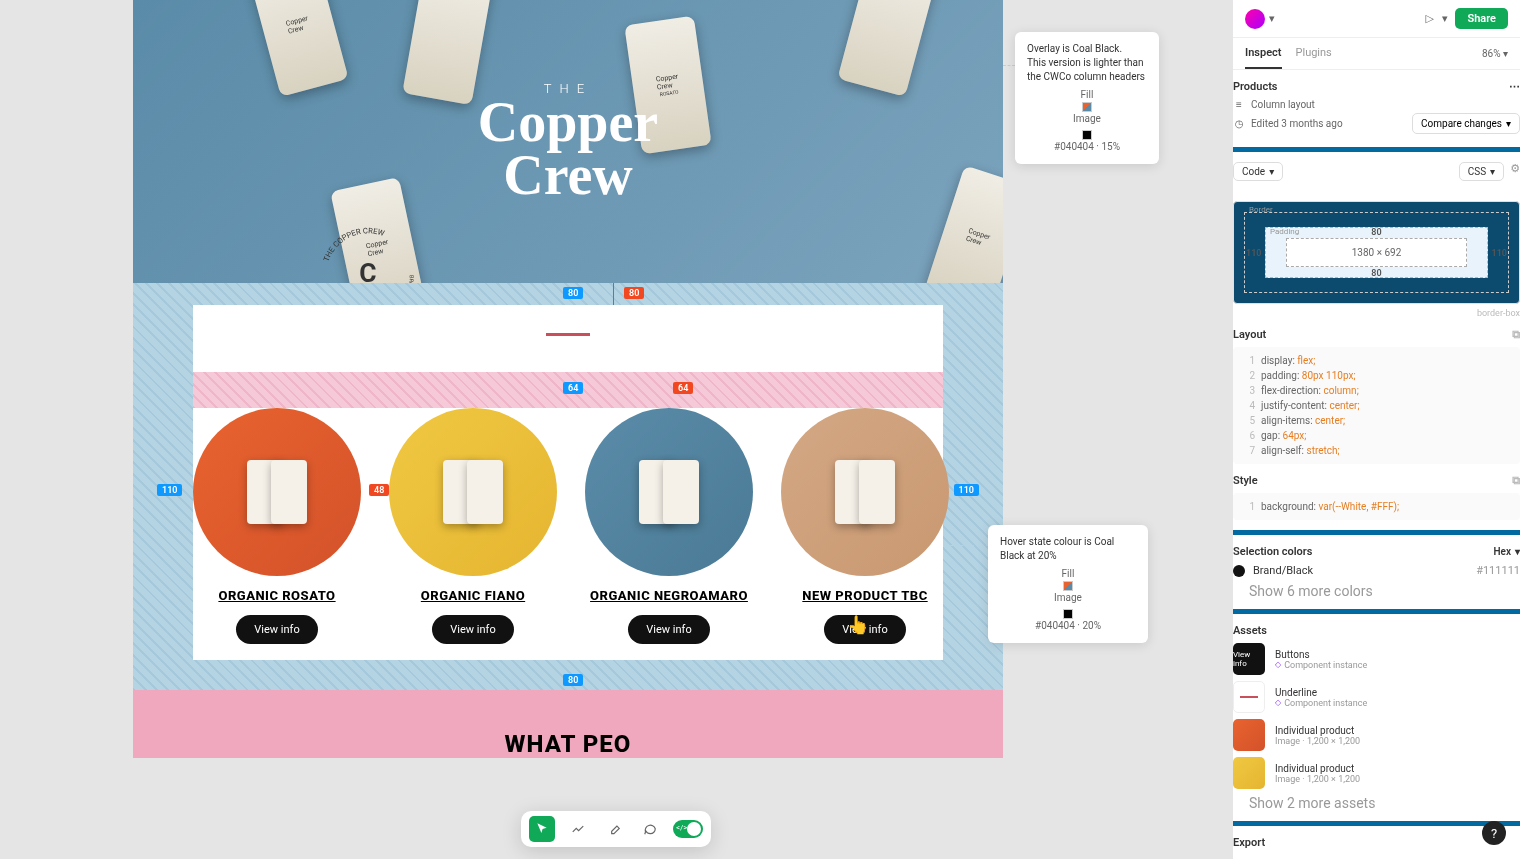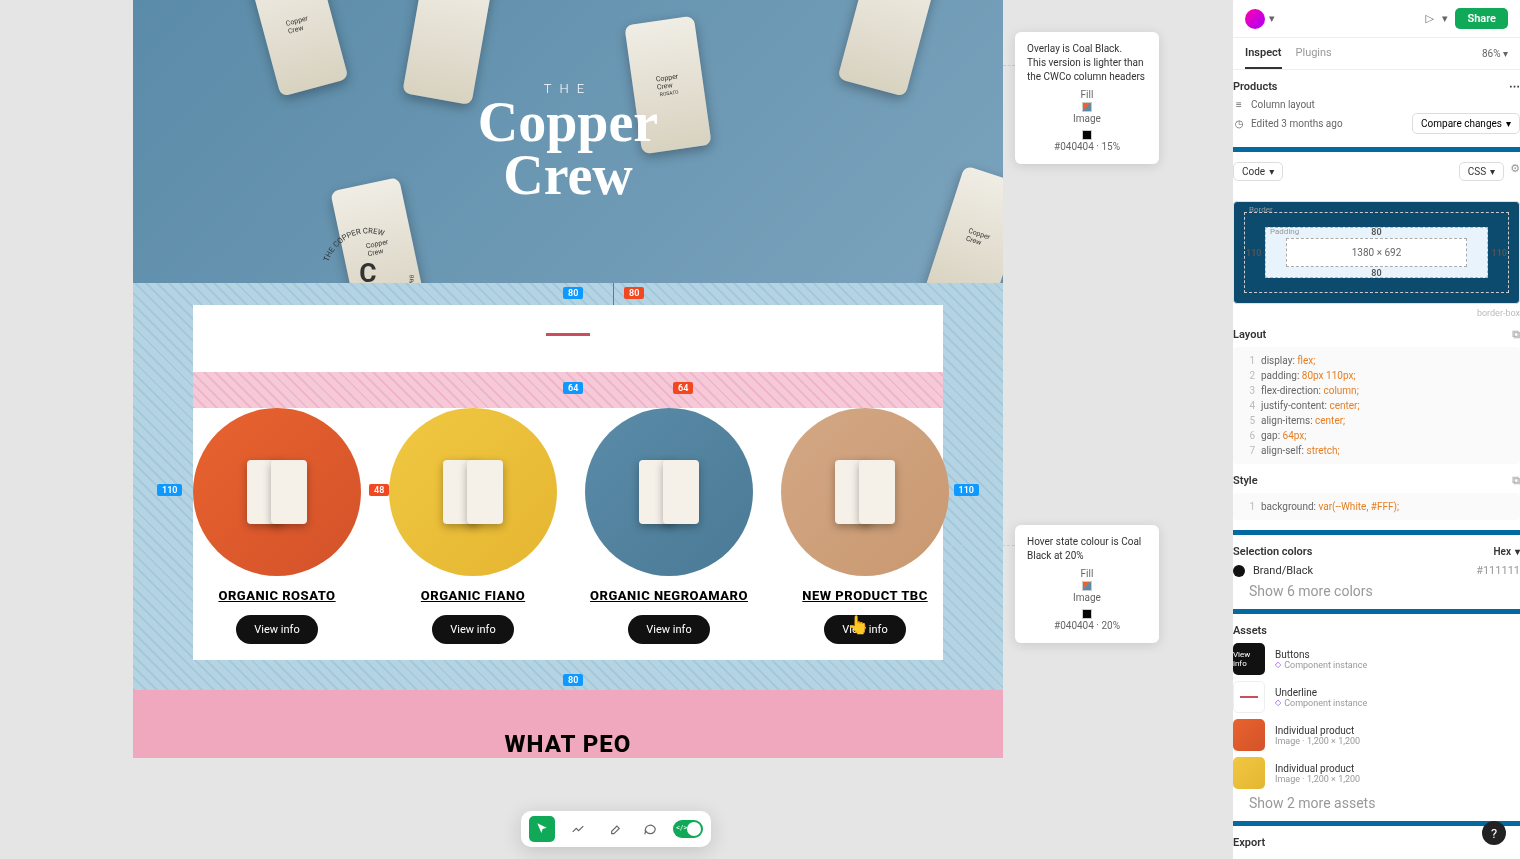--- a/index.html
+++ b/index.html
@@ -222,21 +222,21 @@
         <span class="swatch sw-img"></span> 
         <span>Image</span>
       </div>
     <div class="anno-line">
         <span class="swatch sw-dark"></span> 
         <span>#040404 · 15%</span>
       </div>
   </div>
   <div class="dashed-line" style="left:1003px;top:65px;width:12px"></div>
 
-  <div class="anno" style="left:1015px;top:525px;width:144px">
+  <div class="anno" style="left:988px;top:525px;width:160px">
     <div>Hover state colour is Coal Black at 20%</div>
     <div class="anno-line">
         <span>Fill</span> 
         <span class="swatch sw-img"></span> 
         <span>Image</span>
       </div>
     <div class="anno-line">
         <span class="swatch sw-dark"></span> 
         <span>#040404 · 20%</span>
       </div>

